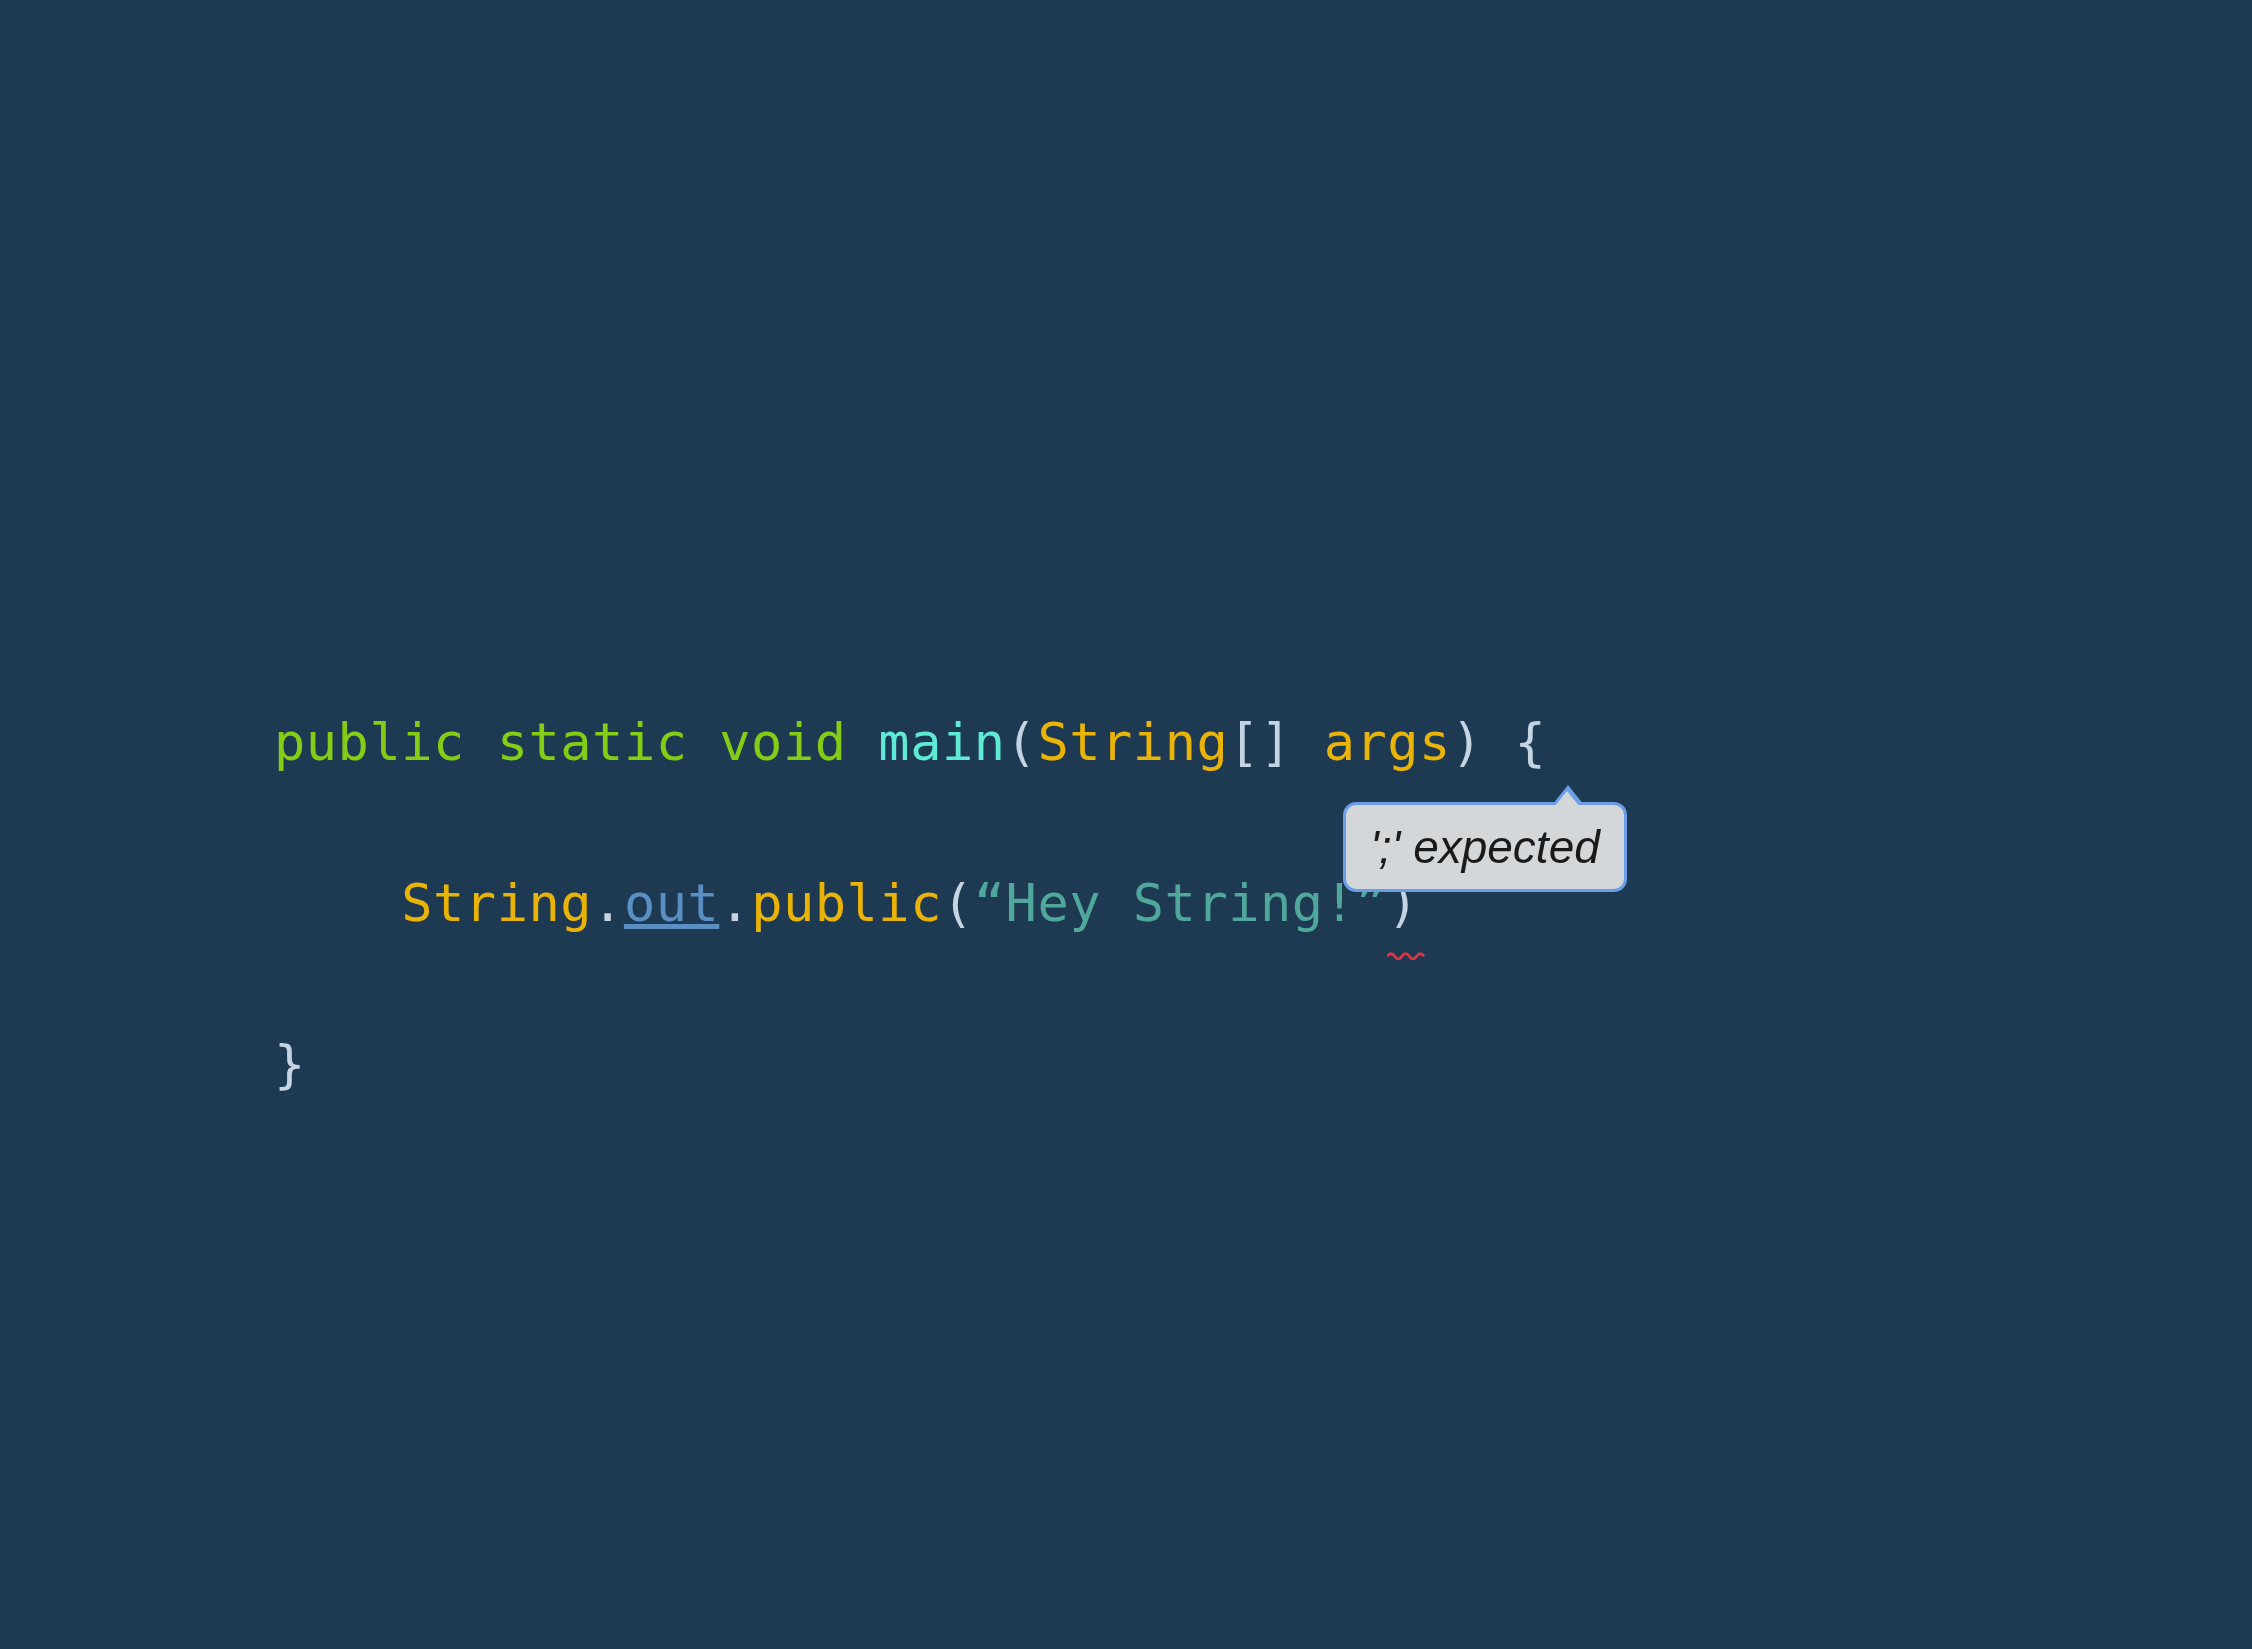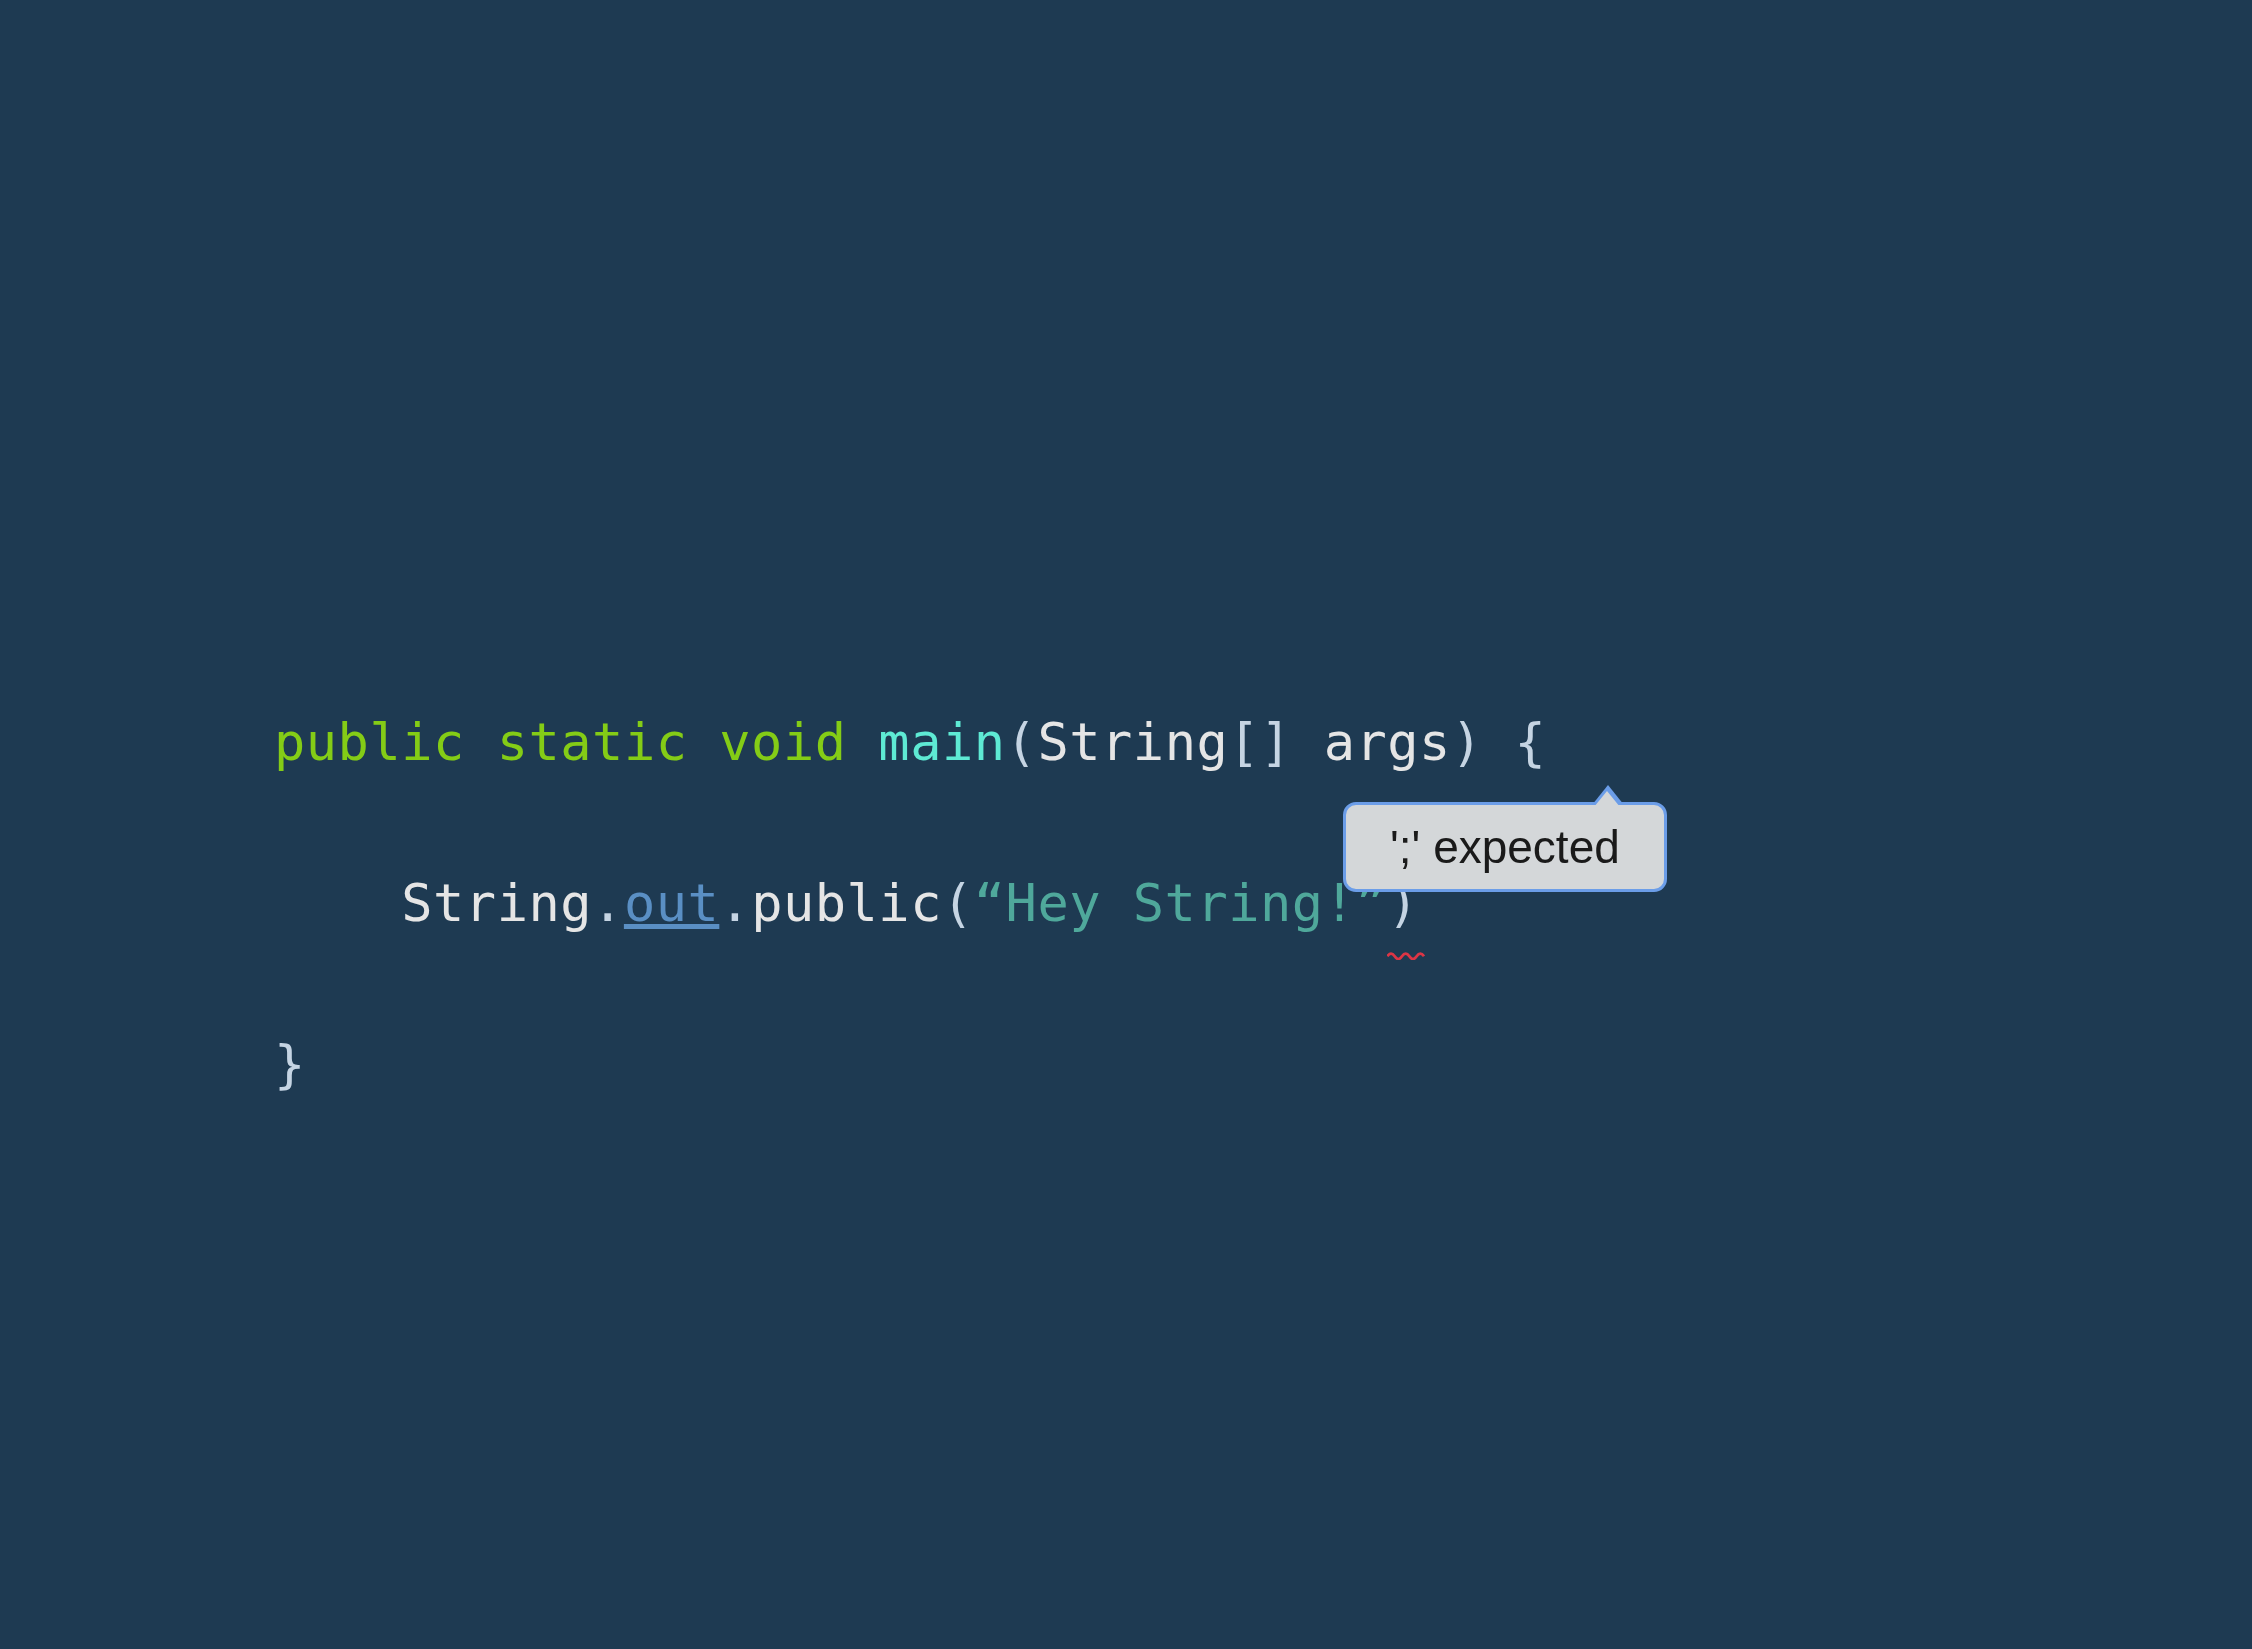--- a/index.html
+++ b/index.html
@@ -24,21 +24,21 @@
       letter-spacing: 0.5px;
       white-space: pre;
     }
     .keyword {
       color: #84cc16;
     }
     .method-name {
       color: #5eead4;
     }
     .identifier {
-      color: #e5e5e5;
+      color: #eab308;
     }
     .punctuation {
       color: #c5d4e3;
     }
     .field {
       color: #5a8fc4;
       text-decoration: underline;
     }
     .string {
       color: #4fa89b;
@@ -54,25 +54,26 @@
       width: 41px;
       height: 11px;
     }
     .tooltip {
       position: absolute;
       left: 1343px;
       top: 802px;
       background-color: #d4d7d9;
       border: 3.7px solid #6b9de8;
       border-radius: 13px;
-      padding: 15px 44px;
+      padding: 15px 24px;
       font-family: -apple-system, BlinkMacSystemFont, 'Segoe UI', sans-serif;
       font-size: 46px;
       color: #1a1a1a;
       font-weight: 400;
+      font-style: italic;
     }
     .tooltip-pointer {
       position: absolute;
       top: -20.4px;
       right: 40px;
       width: 0;
       height: 0;
       border-left: 16.7px solid transparent;
       border-right: 16.7px solid transparent;
       border-bottom: 20.4px solid #6b9de8;

